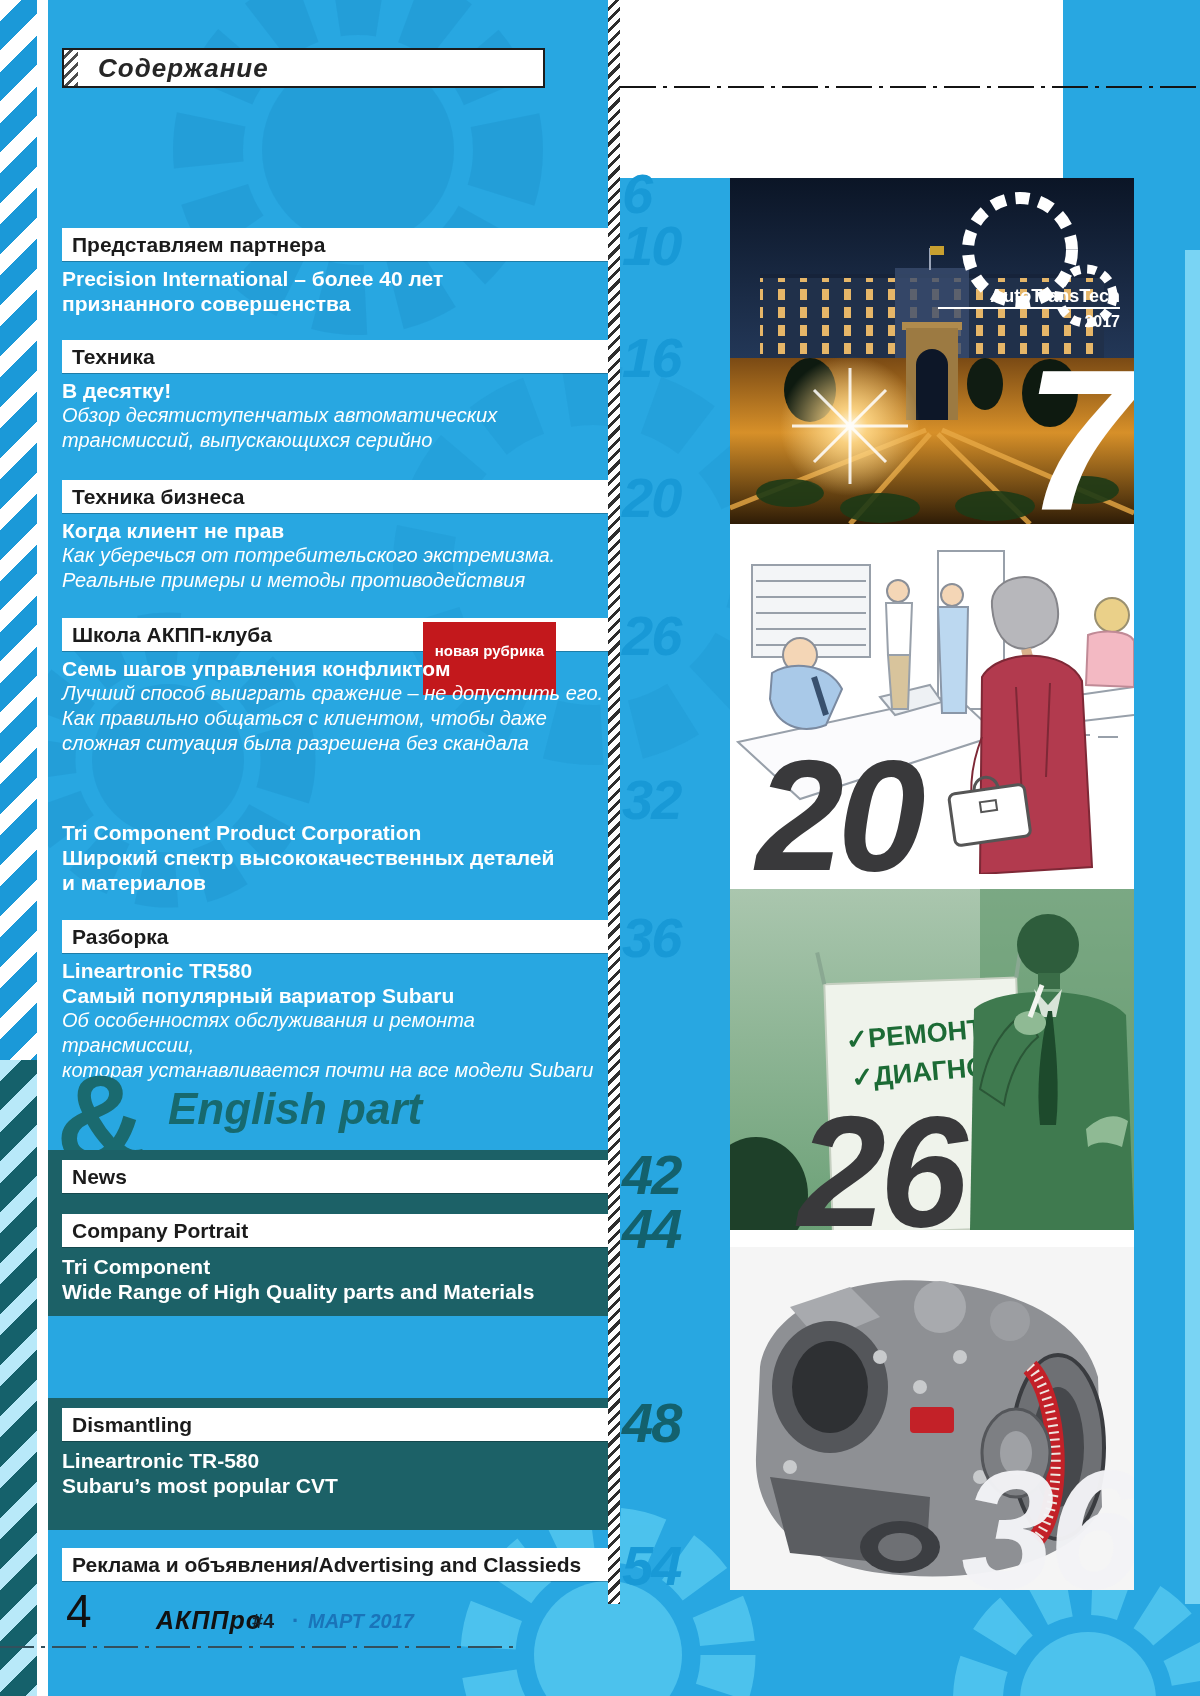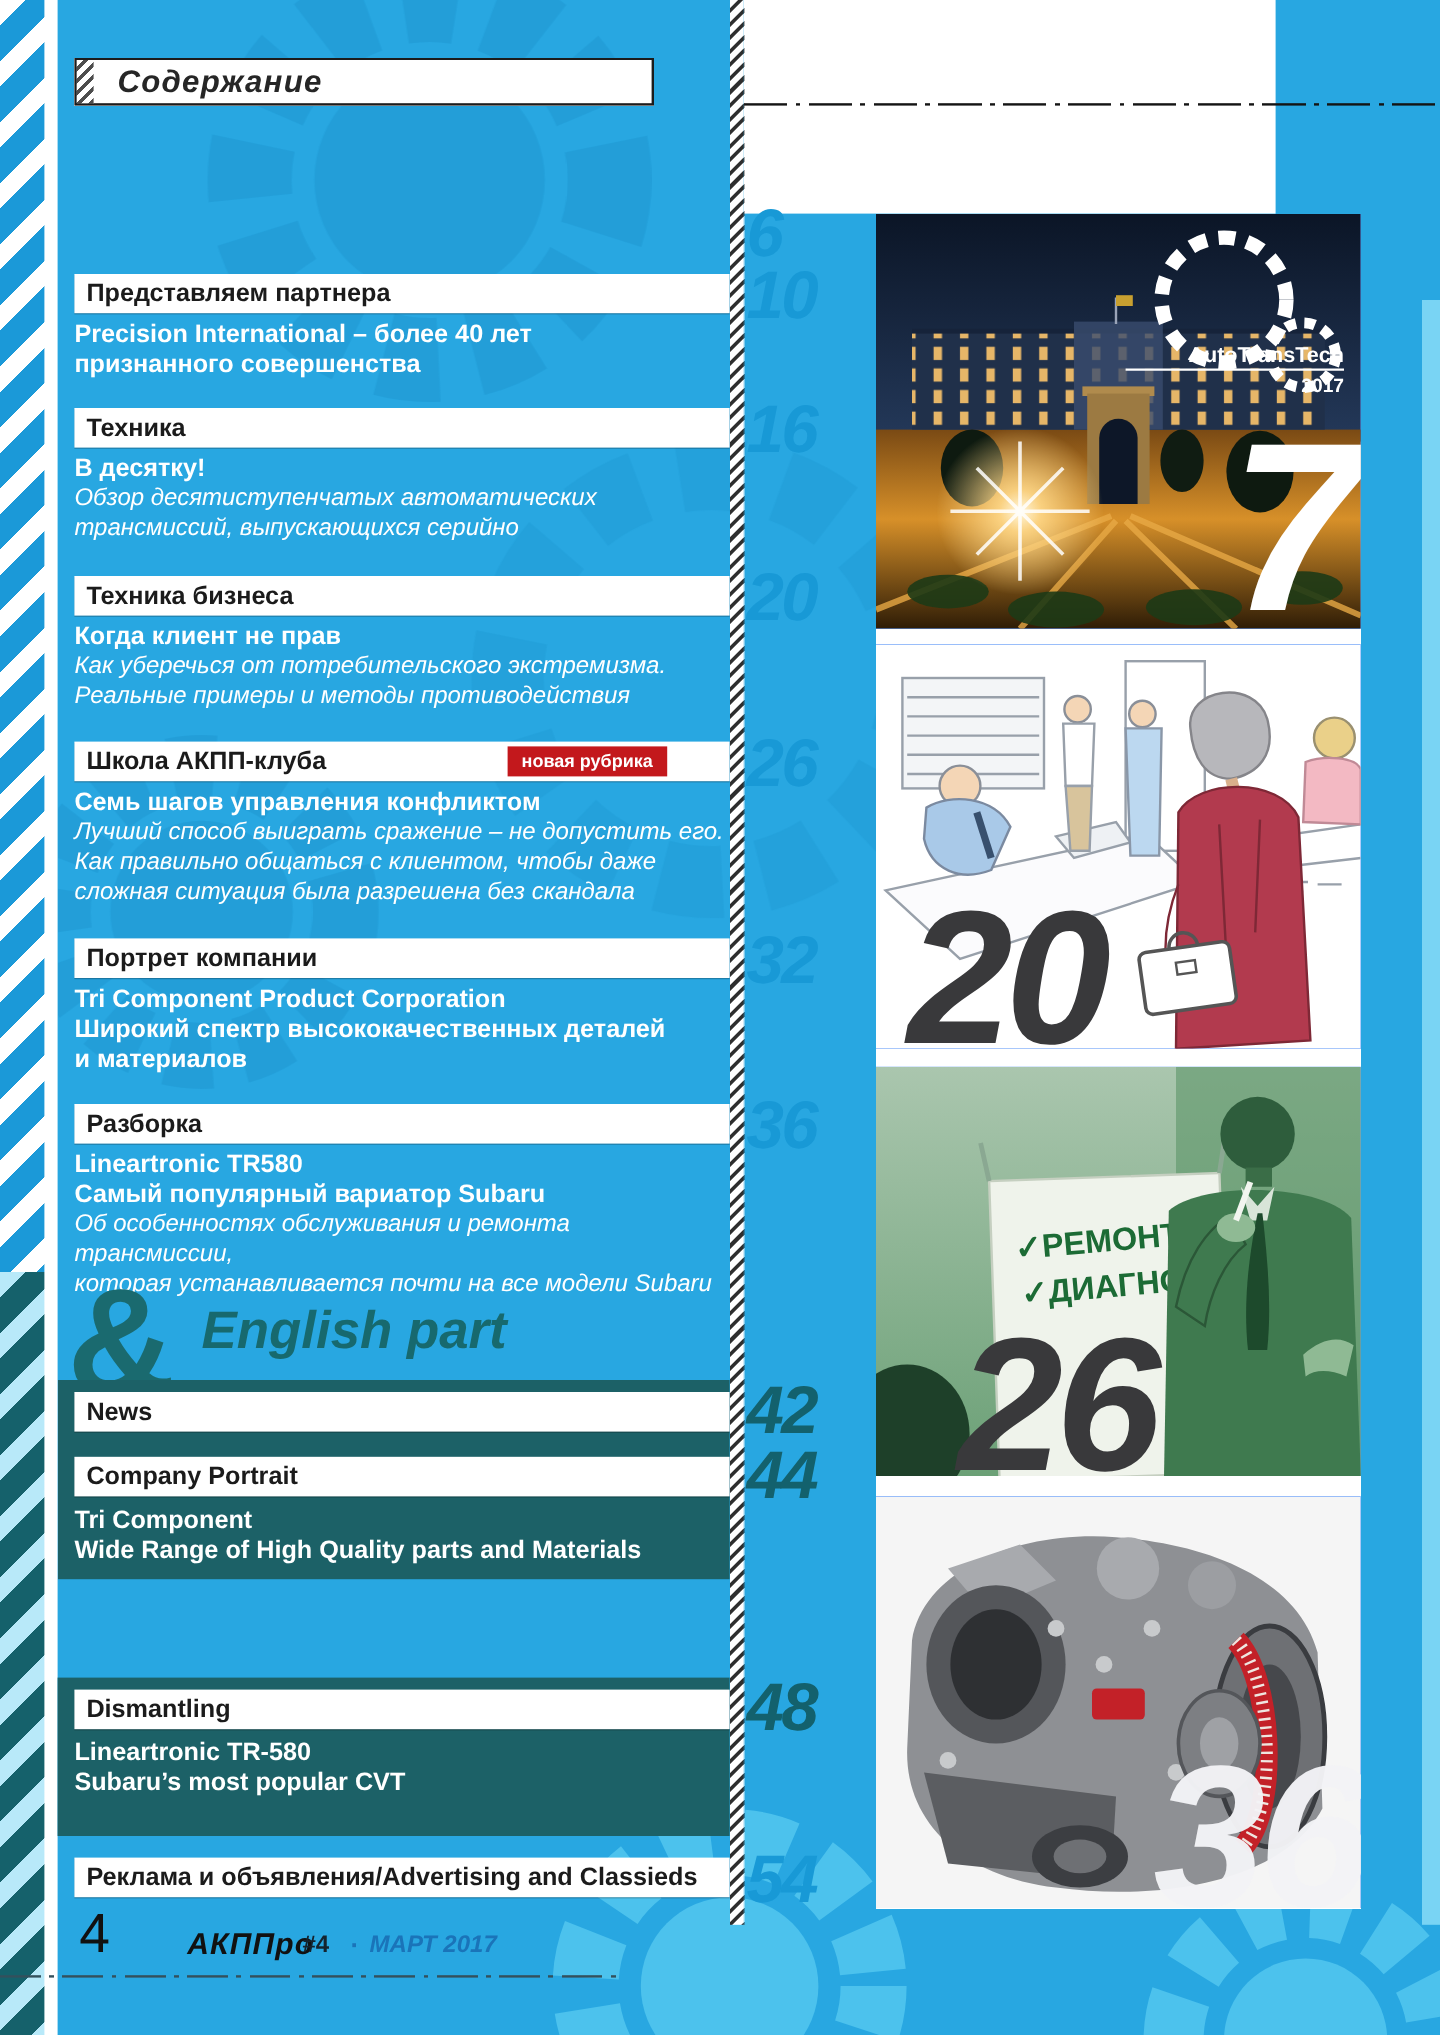--- a/index.html
+++ b/index.html
@@ -31,22 +31,22 @@
   .titlebox{left:62px;top:48px;width:483px;height:40px;background:#fff;border:2px solid #1c1c1c;box-sizing:border-box;}
   .titlebox .hatch{position:absolute;left:0;top:0;width:14px;height:100%;
     background:repeating-linear-gradient(135deg,#ffffff 0 4px,#4d4d4d 4px 7px);}
   .titlebox .t{position:absolute;left:34px;top:0;font-size:26px;font-weight:bold;font-style:italic;
     color:#262626;line-height:36px;letter-spacing:1px;text-align:right;}
 
   
   .bar{position:absolute;left:62px;width:546px;height:33px;background:#ffffff;color:#1b1b1b;
     font-weight:bold;font-size:21px;line-height:33px;padding-left:10px;box-sizing:border-box;
     box-shadow:0 1px 0 rgba(0,0,0,.25);}
-  .badge{position:absolute;right:52px;top:4px;height:25px;background:#c3181c;color:#ffffff;
-    font-size:15px;font-weight:bold;line-height:25px;padding:0 12px;font-style:normal;}
+  .badge{position:absolute;right:52px;top:4px;height:41px;background:#c3181c;color:#ffffff;
+    font-size:15px;font-weight:bold;line-height:25px;padding:16px 12px;font-style:normal;}
   .num{position:absolute;left:622px;font-size:56px;font-weight:800;font-style:italic;line-height:1;letter-spacing:-2px;}
   .num.blue{color:#1899d6}
   .num.teal{color:#13616d}
   .lines{position:absolute;left:62px;width:545px;color:#ffffff;font-size:20px;line-height:25px;}
   .lines .t{font-weight:bold;font-size:21px;}
   .lines .d{font-style:italic;font-weight:500;}
 
   
   .amp{position:absolute;left:56px;top:1056px;font-size:125px;font-weight:900;color:#1a6a6f;line-height:1;}
   .engpart{position:absolute;left:168px;top:1084px;font-size:44px;font-weight:bold;font-style:italic;color:#17696e;}
@@ -141,21 +141,20 @@
     <span class="badge">новая рубрика</span>
   </div>
   <div class="num blue" style="top:608px">26</div>
   <div class="lines" style="top:656px">
     <div class="t">Семь шагов управления конфликтом</div>
     <div class="d">Лучший способ выиграть сражение – не допустить его.</div>
     <div class="d">Как правильно общаться с клиентом, чтобы даже</div>
     <div class="d">сложная ситуация была разрешена без скандала</div>
   </div>
 
-  <div class="bar" style="top:782px"><span>Портрет компании</span></div>
   <div class="num blue" style="top:772px">32</div>
   <div class="lines" style="top:820px">
     <div class="t">Tri Component Product Corporation</div>
     <div class="t">Широкий спектр высококачественных деталей</div>
     <div class="t">и материалов</div>
   </div>
 
   <div class="bar" style="top:920px"><span>Разборка</span></div>
   <div class="num blue" style="top:910px">36</div>
   <div class="lines" style="top:958px">

